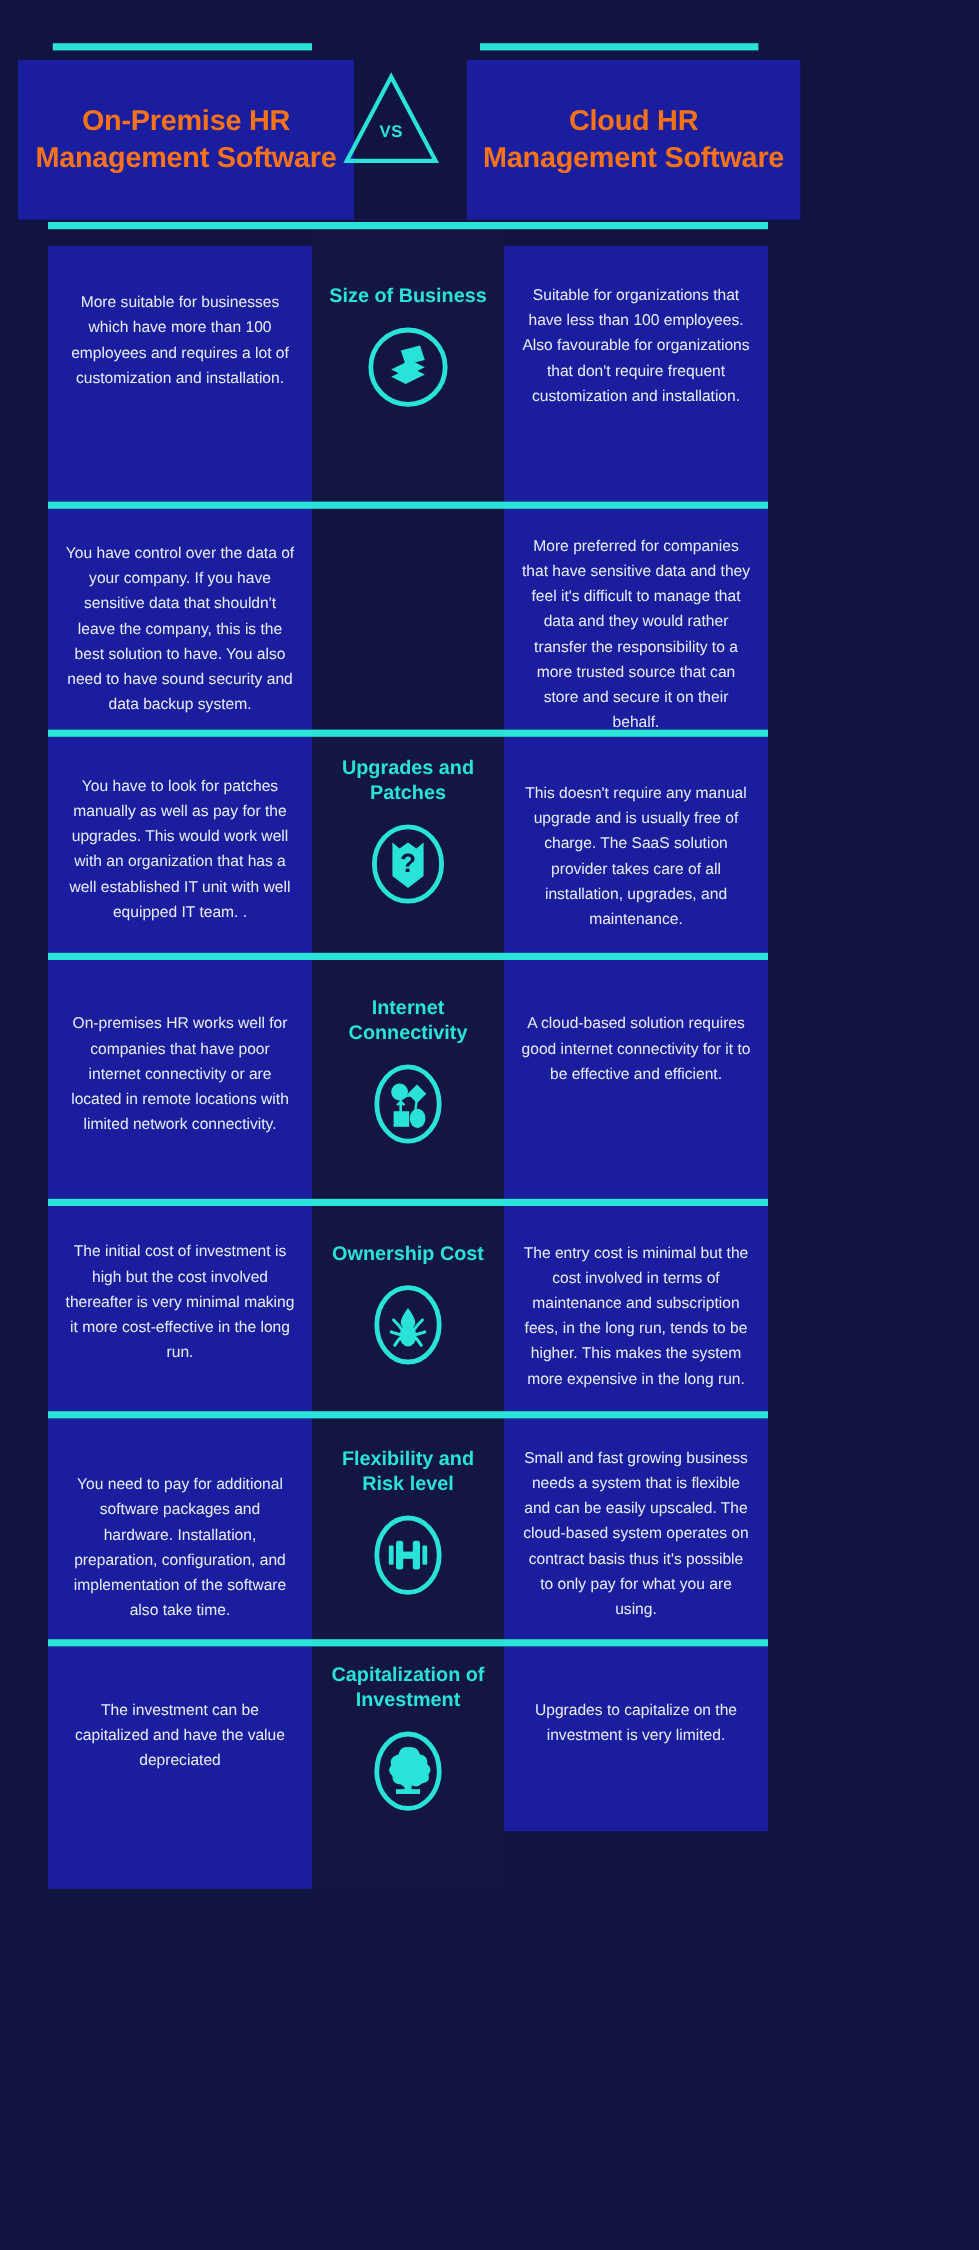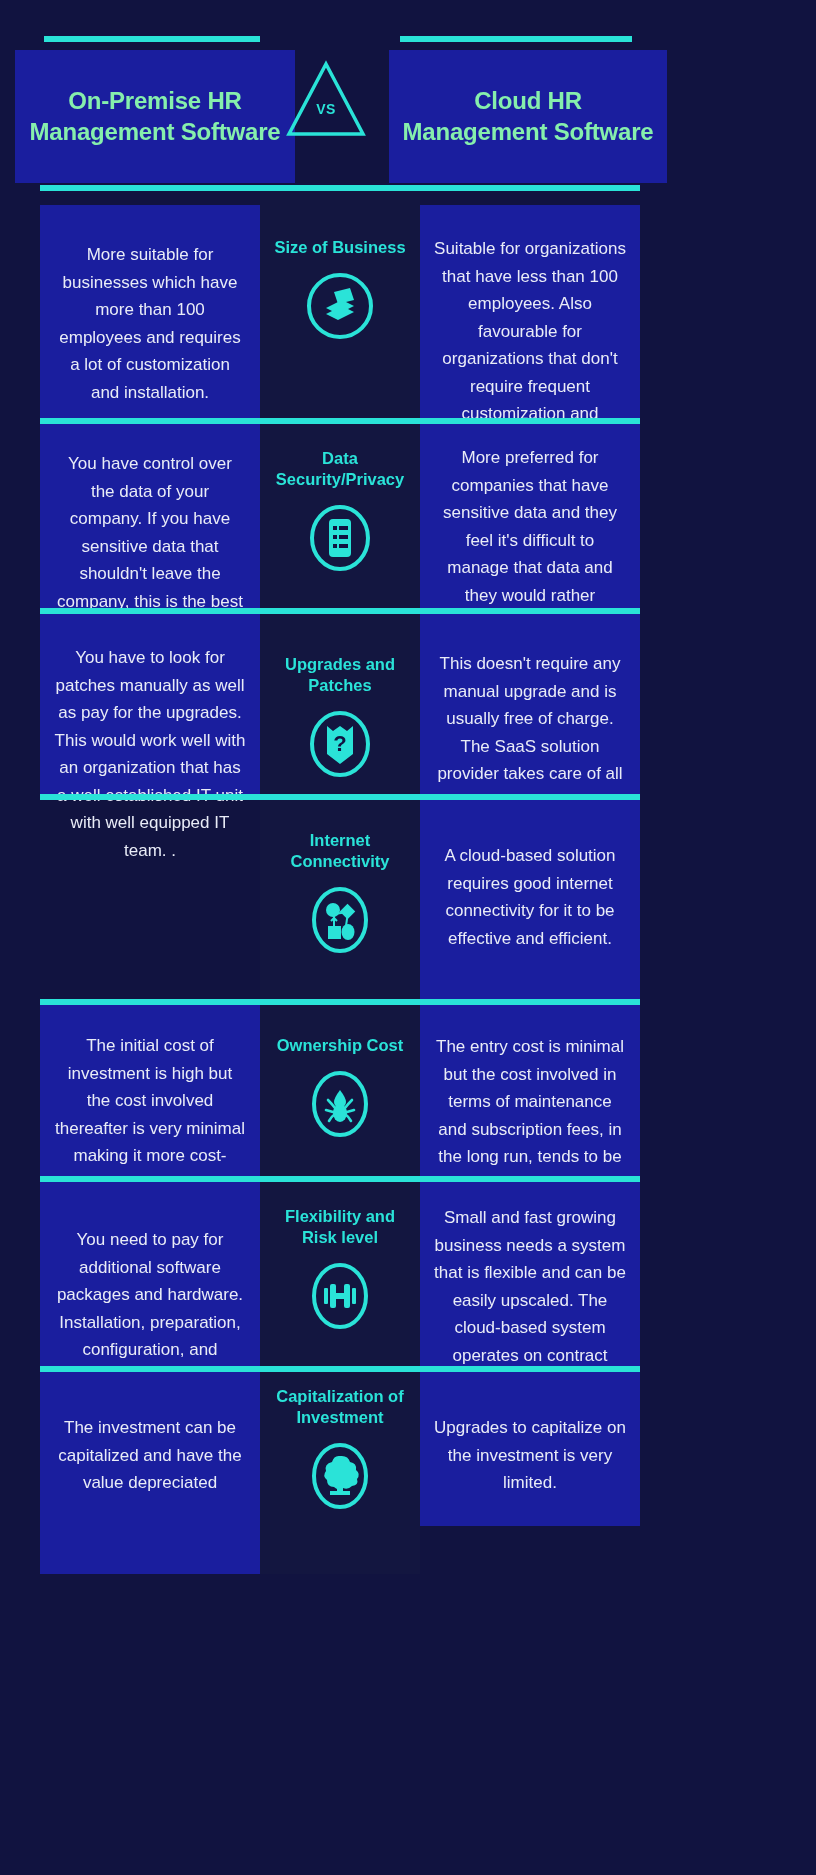--- a/index.html
+++ b/index.html
@@ -43,21 +43,21 @@
     height: 133px;
     background: #1a1e9e;
     display: flex;
     align-items: center;
     justify-content: center;
   }
   .hdr-box.left  { left: 15px;  width: 280px; }
   .hdr-box.right { left: 389px; width: 278px; }
 
   .hdr-title {
-    color: #86efac;
+    color: #f97316;
     font-size: 24px;
     font-weight: bold;
     line-height: 1.28;
     text-align: center;
     letter-spacing: -0.2px;
     padding: 0 10px;
   }
 
   .vs-wrap {
     position: absolute;
@@ -119,21 +119,21 @@
     width: 160px;
     background: #131640;
   }
   .cell-right {
     left: 420px;
     width: 220px;
     background: #1a1e9e;
   }
   .cell-text {
     color: #e9ecf7;
-    font-size: 17px;
+    font-size: 13px;
     line-height: 1.62;
     text-align: center;
     padding: 22px 14px 0 14px;
   }
   .mid-inner {
     display: flex;
     flex-direction: column;
     align-items: center;
     padding-top: 14px;
   }
@@ -205,72 +205,56 @@
         </div>
       </div>
     </div>
 
     <div class="row" style="height:190px">
       <div class="row-rule"></div>
       <div class="row-body">
         <div class="cell cell-left" style="top:6px">
           <div class="cell-text" style="padding-top:26px">You have control over the data of your company. If you have sensitive  data that shouldn't leave the company, this is the best solution to have. You also need to have sound security and data backup system.</div>
         </div>
-        <div class="cell cell-mid" style="top:6px">
-          <div class="mid-inner" style="padding-top:24px">
-            <div class="mid-title">Data Security/Privacy</div>
-            <div class="mid-icon">
-              <svg width="72" height="72" viewBox="0 0 72 72">
-                <ellipse cx="36" cy="36" rx="28" ry="31" fill="none" stroke="#2ae3d8" stroke-width="4"></ellipse>
-                <rect x="25" y="17" width="22" height="38" rx="4" fill="#2ae3d8"></rect>
-                <g fill="#111340">
-                  <rect x="29" y="24" width="4" height="4"></rect>
-                  <rect x="35" y="24" width="9" height="4"></rect>
-                  <rect x="29" y="33" width="4" height="4"></rect>
-                  <rect x="35" y="33" width="9" height="4"></rect>
-                  <rect x="29" y="42" width="4" height="4"></rect>
-                  <rect x="35" y="42" width="9" height="4"></rect>
-                </g>
-              </svg>
-            </div>
-          </div>
-        </div>
         <div class="cell cell-right" style="top:6px">
           <div class="cell-text" style="padding-top:20px">More preferred for companies that have sensitive data and they feel it's  difficult to manage that data and they would rather transfer the responsibility to a more trusted source that can store and secure it on  their behalf.</div>
         </div>
       </div>
     </div>
 
     <div class="row" style="height:186px">
       <div class="row-rule"></div>
       <div class="row-body">
         <div class="cell cell-left" style="top:6px">
           <div class="cell-text" style="padding-top:30px">You have to look for patches manually as well as pay for the upgrades.  This would work well with an organization that has a well established IT  unit with well equipped IT team. .</div>
         </div>
         <div class="cell cell-mid" style="top:6px">
-          <div class="mid-inner" style="padding-top:40px">
+          <div class="mid-inner" style="padding-top:16px">
             <div class="mid-title">Upgrades and Patches</div>
             <div class="mid-icon">
               <svg width="72" height="72" viewBox="0 0 72 72">
                 <ellipse cx="36" cy="36" rx="28" ry="31" fill="none" stroke="#2ae3d8" stroke-width="4"></ellipse>
                 <path d="M23 18 L29 23 L36 18 L43 23 L49 18 L49 46 L36 56 L23 46 Z" fill="#2ae3d8"></path>
                 <text x="36" y="43" font-family="Liberation Sans, sans-serif" font-size="22" font-weight="bold" fill="#111340" text-anchor="middle">?</text>
               </svg>
             </div>
           </div>
         </div>
         <div class="cell cell-right" style="top:6px">
           <div class="cell-text" style="padding-top:36px">This doesn't require any manual upgrade and is usually free of charge.  The SaaS solution provider takes care of all installation, upgrades, and  maintenance.</div>
         </div>
       </div>
     </div>
 
     <div class="row" style="height:205px">
       <div class="row-rule"></div>
       <div class="row-body">
+        <div class="cell cell-left" style="top:6px">
+          <div class="cell-text" style="padding-top:42px">On-premises HR works well for companies that have poor internet  connectivity or are located in remote locations with limited network connectivity.</div>
+        </div>
         <div class="cell cell-mid" style="top:6px">
           <div class="mid-inner" style="padding-top:30px">
             <div class="mid-title">Internet Connectivity</div>
             <div class="mid-icon">
               <svg width="72" height="72" viewBox="0 0 72 72">
                 <ellipse cx="36" cy="36" rx="26" ry="31" fill="none" stroke="#2ae3d8" stroke-width="4"></ellipse>
                 <g stroke="#2ae3d8" stroke-width="2" fill="none">
                   <path d="M30 30 L44 28"></path>
                   <path d="M44 28 L42 42"></path>
                   <path d="M30 30 L30 44"></path>

